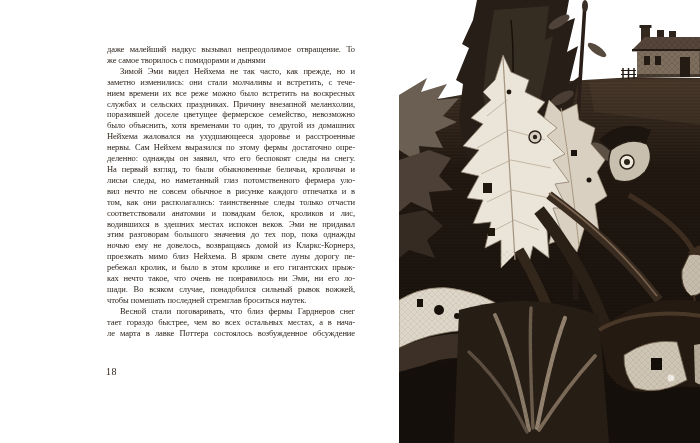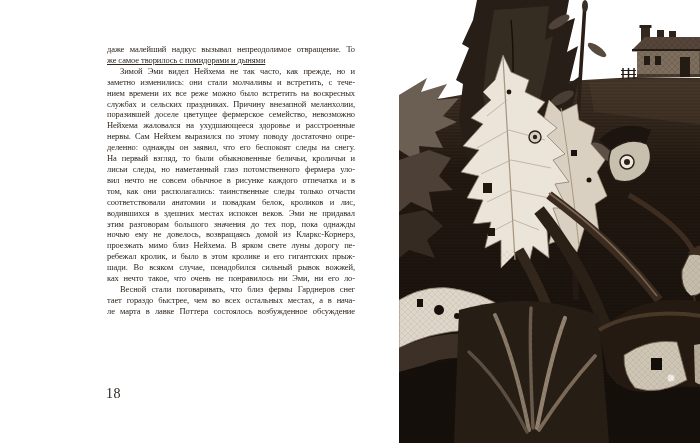--- a/index.html
+++ b/index.html
@@ -3,55 +3,57 @@
 <meta charset="utf-8">
 <style>
   html,body{margin:0;padding:0;}
   body{width:700px;height:443px;background:#ffffff;overflow:hidden;
        font-family:"Liberation Serif","DejaVu Serif",serif;}
   .spread{position:relative;width:700px;height:443px;background:#4d7c0f;margin-left:48px;}
   .page-left{position:absolute;left:0;top:0;width:351px;height:443px;background:#ffffff;}
   .textblock{position:absolute;left:59px;top:44px;width:248px;}
   .line{font-size:8.5px;line-height:10.9px;color:#2e251d;letter-spacing:-0.1px;
         text-align:justify;text-align-last:justify;white-space:normal;}
-  .line.end{text-align-last:left;text-decoration:underline;}
+  .line.end{text-align-last:left;}
   .line.ind{text-indent:13px;}
-  .pagenum{position:absolute;left:58px;top:386px;font-size:14px;color:#2e251d;letter-spacing:0.6px;}
+  .pagenum{position:absolute;left:58px;top:366px;font-size:10px;color:#2e251d;letter-spacing:0.6px;}
   .page-right{position:absolute;left:351px;top:0;width:349px;height:443px;background:#ffffff;overflow:hidden;}
   svg{display:block;}
 </style>
 </head>
 <body>
 
 <div class="spread">
 
   <div class="page-left">
     <div class="textblock">
       <div class="line">даже малейший надкус вызывал непреодолимое отвращение. То</div>
       <div class="line end">же самое творилось с помидорами и дынями</div>
       <div class="line ind">Зимой Эми видел Нейхема не так часто, как прежде, но и</div>
       <div class="line">заметно изменились: они стали молчаливы и встретить, с тече-</div>
       <div class="line">нием времени их все реже можно было встретить на воскресных</div>
       <div class="line">службах и сельских праздниках. Причину внезапной меланхолии,</div>
       <div class="line">поразившей доселе цветущее фермерское семейство, невозможно</div>
+      <div class="line">было объяснить, хотя временами то один, то другой из домашних</div>
       <div class="line">Нейхема жаловался на ухудшающееся здоровье и расстроенные</div>
-      <div class="line">нервы. Сам Нейхем выразился по этому поводу достаточно опре-</div>
+      <div class="line">нервы. Сам Нейхем выразился по этому фермы достаточно опре-</div>
       <div class="line">деленно: однажды он заявил, что его беспокоят следы на снегу.</div>
       <div class="line">На первый взгляд, то были обыкновенные беличьи, кроличьи и</div>
       <div class="line">лисьи следы, но наметанный глаз потомственного фермера уло-</div>
       <div class="line">вил нечто не совсем обычное в рисунке каждого отпечатка и в</div>
       <div class="line">том, как они располагались: таинственные следы только отчасти</div>
       <div class="line">соответствовали анатомии и повадкам белок, кроликов и лис,</div>
       <div class="line">водившихся в здешних местах испокон веков. Эми не придавал</div>
       <div class="line">этим разговорам большого значения до тех пор, пока однажды</div>
       <div class="line">ночью ему не довелось, возвращаясь домой из Кларкс-Корнерз,</div>
       <div class="line">проезжать мимо близ Нейхема. В ярком свете луны дорогу пе-</div>
       <div class="line">ребежал кролик, и было в этом кролике и его гигантских прыж-</div>
+      <div class="line">ках нечто такое, что очень не понравилось ни Эми, ни его ло-</div>
       <div class="line">шади. Во всяком случае, понадобился сильный рывок вожжей,</div>
-      <div class="line">ках нечто такое, что очень не понравилось ни Эми, ни его ло-</div>
+      <div class="line end">чтобы помешать последней стремглав броситься наутек.</div>
       <div class="line ind">Весной стали поговаривать, что близ фермы Гарднеров снег</div>
       <div class="line">тает гораздо быстрее, чем во всех остальных местах, а в нача-</div>
       <div class="line">ле марта в лавке Поттера состоялось возбужденное обсуждение</div>
     </div>
     <div class="pagenum">18</div>
   </div>
 
   <div class="page-right">
     <svg width="349" height="443" viewBox="0 0 349 443" xmlns="http://www.w3.org/2000/svg">
       <defs>

